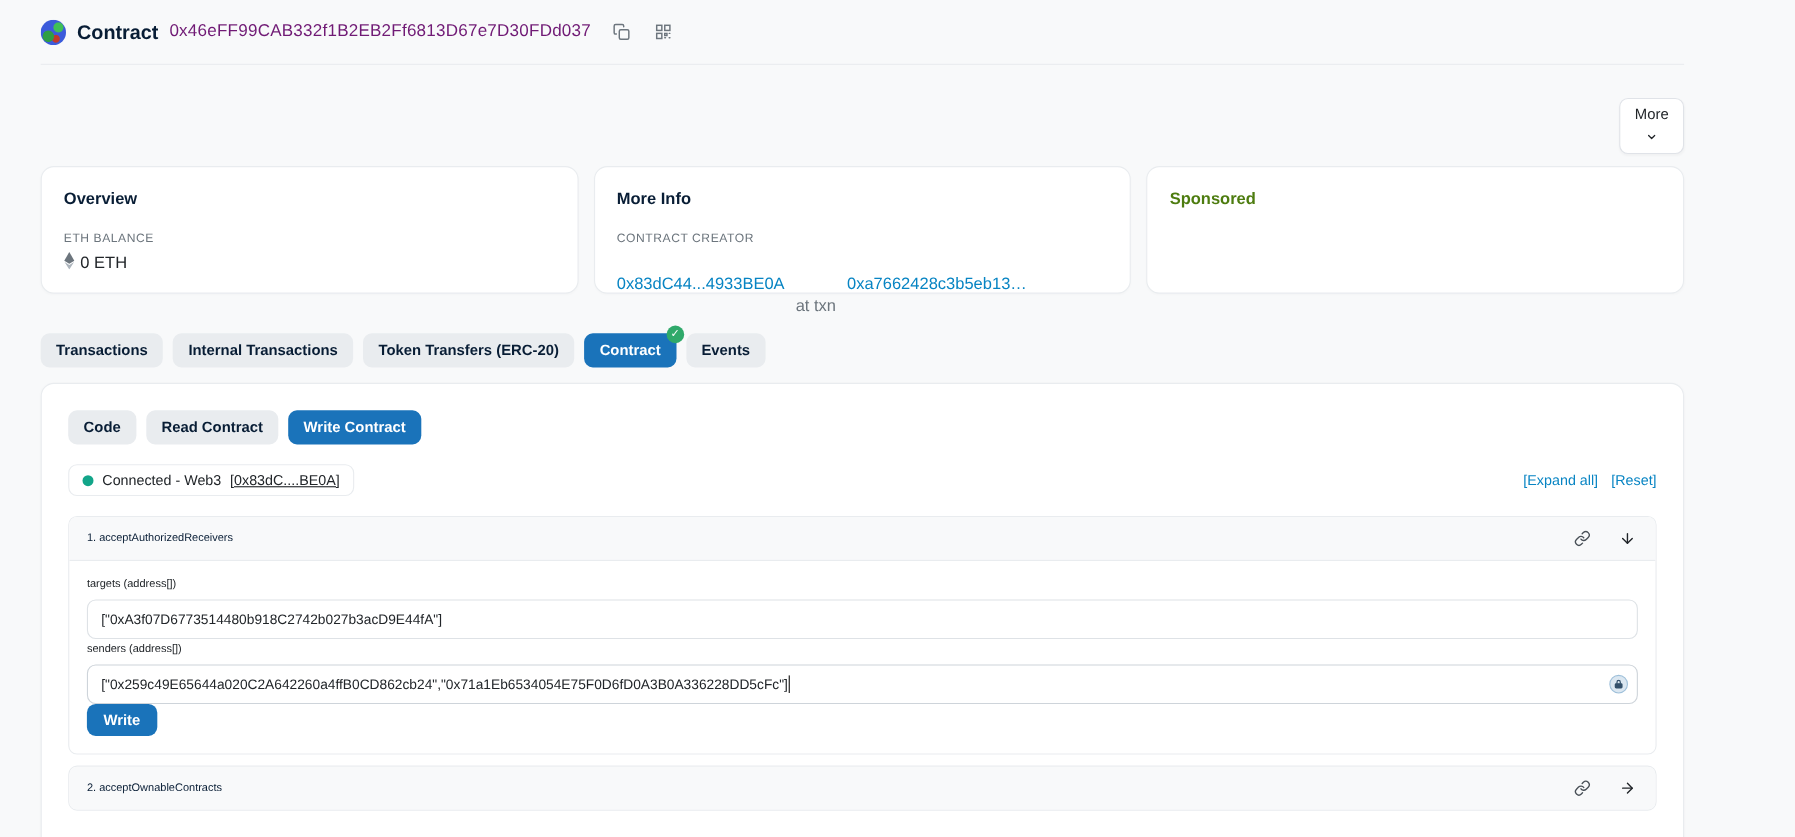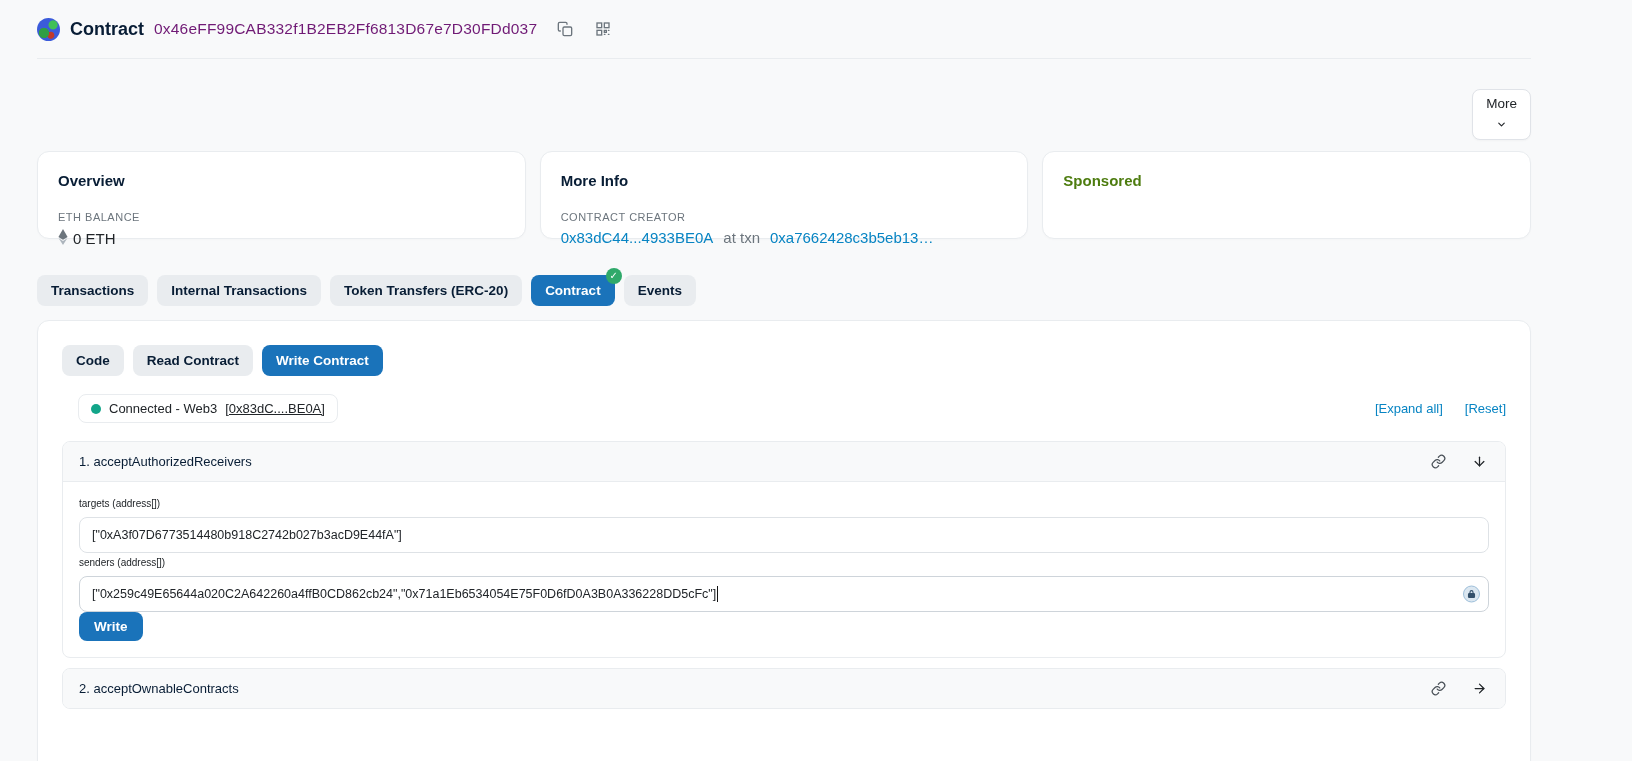--- a/index.html
+++ b/index.html
@@ -30,29 +30,29 @@
   .toolbar-row { display:flex; justify-content:flex-end; margin-top:30px; }
   .more-btn {
     display:flex; align-items:center; gap:7px; background:#fff; border:1px solid #e0e3e8;
     border-radius:8px; padding:6px 13px; font-size:13.5px; color:#212529; cursor:pointer;
     font-family:inherit; box-shadow:0 1px 2px rgba(0,0,0,.03);flex-direction:column;
   }
 
   
   .cards-row { display:flex; gap:14px; margin-top:11px; }
   .card {
-    flex:1; background:#fff; border:1px solid #e9ecef; border-radius:12px; height:88px;
+    flex:1; background:#fff; border:1px solid #e9ecef; border-radius:12px; height:116px;
     padding:20px; box-shadow:0 1px 2px rgba(0,0,0,.02);
   }
   .card-title { font-size:15px; font-weight:700; color:#081d35; }
   .card-title.muted { color:#4d7c0f; }
   .card-label { margin-top:22px; font-size:11px; font-weight:500; letter-spacing:.5px; color:#6c757d; }
   .card-value { margin-top:6px; font-size:15px; color:#212529; display:flex; align-items:center; gap:5px; }
   .link { color:#0784c3; text-decoration:none; cursor:pointer; }
-  .muted-text { color:#6c757d; }
+  .muted-text { color:#6c757d;margin-top:41px; }
 
   
   .tabs-row { display:flex; gap:9px; margin-top:36px; }
   .pill {
     border:none; background:#e9ecef; color:#081d35; font-weight:600; font-size:13.5px;
     padding:8px 14px; border-radius:8px; cursor:pointer; font-family:inherit; position:relative;
   }
   .pill.active { background:#1a73ba; color:#fff; }
   .badge-check {
     position:absolute; top:-7px; right:-7px; width:16px; height:16px; border-radius:50%;
@@ -62,31 +62,31 @@
   
   .main-panel {
     margin-top:14px; background:#fff; border:1px solid #e9ecef; border-radius:12px;
     padding:24px; height:480px; box-shadow:0 1px 2px rgba(0,0,0,.02);
   }
   .subtabs-row { display:flex; gap:9px; }
 
   .connect-row { display:flex; justify-content:space-between; align-items:center; margin-top:18px; }
   .connected-pill {
     display:flex; align-items:center; gap:8px; border:1px solid #e9ecef; border-radius:8px;
-    padding:6px 12px; font-size:13px; color:#212529; background:#fff;margin-left:16px;
+    padding:6px 12px; font-size:13px; color:#212529; background:#fff;
   }
   .green-dot { width:10px; height:10px; border-radius:50%; background:#12a589; }
   .connected-address { color:#212529; text-decoration:underline; cursor:pointer; }
-  .top-links { display:flex; gap:22px; font-size:13px; }
+  .top-links { display:flex; gap:12px; font-size:13px; }
 
   
   .acc-item { border:1px solid #e9ecef; border-radius:8px; margin-top:18px; overflow:hidden; }
   .acc-header {
     display:flex; justify-content:space-between; align-items:center; background:#f8f9fa;
-    padding:10px 16px; cursor:pointer; font-size:13px; color:#081d35;
+    padding:10px 16px; cursor:pointer; font-size:10px; color:#081d35;
   }
   .acc-header-icons { display:flex; align-items:center; gap:22px; color:#343a40; }
   .acc-header-icons .icon-btn { color:#495057; }
   .acc-body { padding:12px 16px 16px; border-top:1px solid #e9ecef; }
   .field-label { font-size:10px; color:#212529; margin-top:4px; }
   .field-label + .input-box { margin-top:8px; }
   .field-label.second { }
   .input-box {
     position:relative; display:flex; align-items:center; height:36px; border:1px solid #dee2e6;
     border-radius:8px; background:#fff; padding:0 12px; font-size:12.5px; color:#212529;

